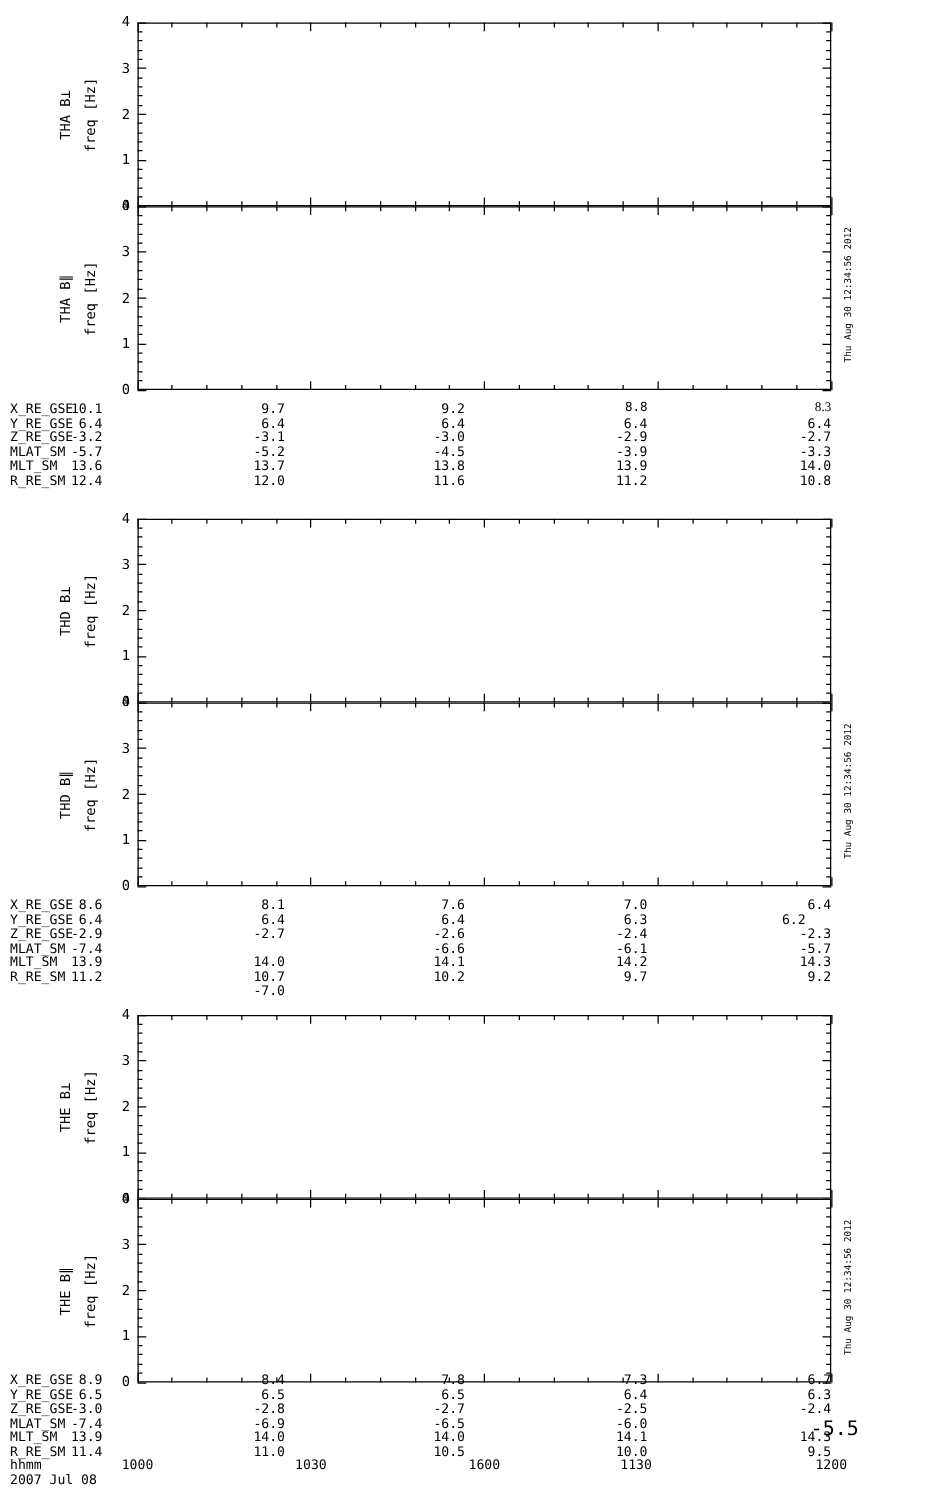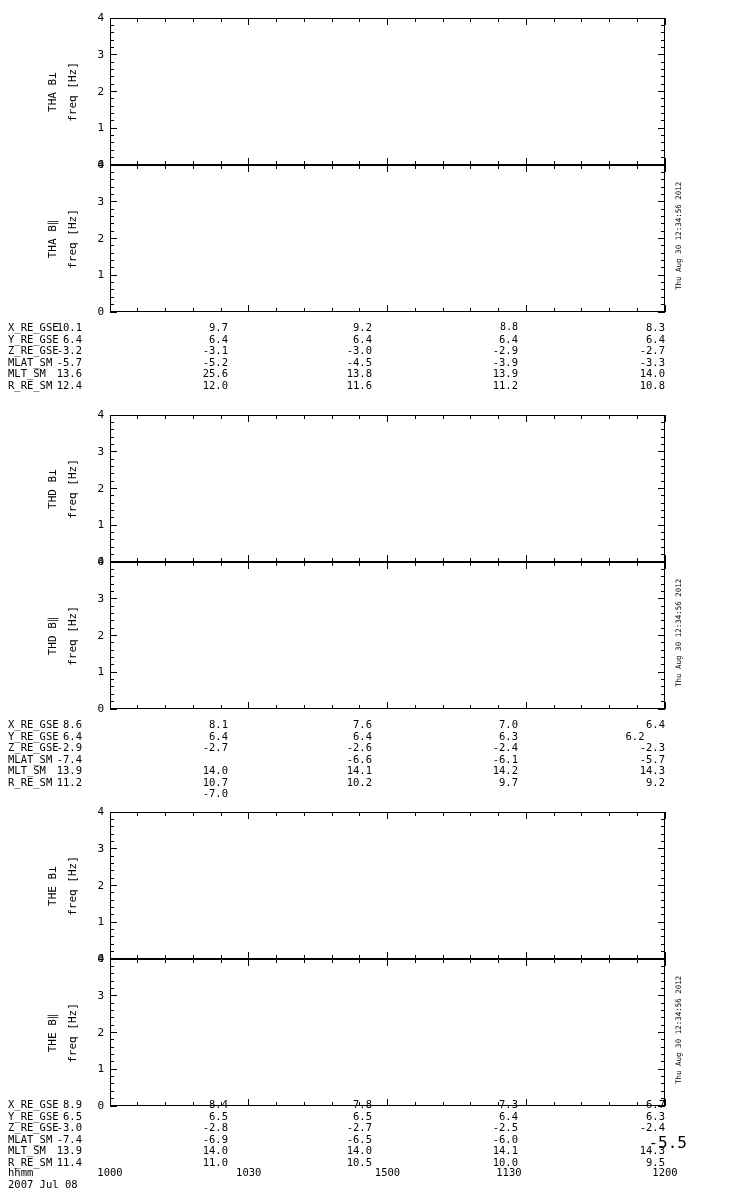--- a/index.html
+++ b/index.html
@@ -647,42 +647,42 @@
       <div class="stamp" style="left: 674px; top: 290px;">Thu Aug 30 12:34:56 2012</div>
       <div class="stamp" style="left: 674px; top: 687px;">Thu Aug 30 12:34:56 2012</div>
       <div class="stamp" style="left: 674px; top: 1084px;">Thu Aug 30 12:34:56 2012</div>
     </div>
   <div id="ephem">
       <div class="dl" style="top: 321px; font-size: 10.5px;">X_RE_GSE</div>
       <div class="dv" style="top: 321px; left: 22px; width: 60px; font-size: 10.5px;">10.1</div>
       <div class="dv" style="top: 321px; left: 168px; width: 60px; font-size: 10.5px;">9.7</div>
       <div class="dv" style="top: 321px; left: 312px; width: 60px; font-size: 10.5px;">9.2</div>
       <div class="dv" style="top: 321px; left: 458px; width: 60px; font-size: 10px;">8.8</div>
-      <div class="dv" style="top: 321px; left: 605px; width: 60px; font-size: 10.5px;">8.3</div>
+      <div class="dv" style="top: 321px; left: 605px; width: 60px; font-size: 10.5px; font-family: Liberation Serif, serif;">8.3</div>
       <div class="dl" style="top: 332.6px; font-size: 10.5px;">Y_RE_GSE</div>
       <div class="dv" style="top: 332.6px; left: 22px; width: 60px; font-size: 10.5px;">6.4</div>
       <div class="dv" style="top: 332.6px; left: 168px; width: 60px; font-size: 10.5px;">6.4</div>
       <div class="dv" style="top: 332.6px; left: 312px; width: 60px; font-size: 10.5px;">6.4</div>
       <div class="dv" style="top: 332.6px; left: 458px; width: 60px; font-size: 10.5px;">6.4</div>
       <div class="dv" style="top: 332.6px; left: 605px; width: 60px; font-size: 10.5px;">6.4</div>
       <div class="dl" style="top: 344.2px; font-size: 10.5px;">Z_RE_GSE</div>
       <div class="dv" style="top: 344.2px; left: 22px; width: 60px; font-size: 10.5px;">-3.2</div>
       <div class="dv" style="top: 344.2px; left: 168px; width: 60px; font-size: 10.5px;">-3.1</div>
       <div class="dv" style="top: 344.2px; left: 312px; width: 60px; font-size: 10.5px;">-3.0</div>
       <div class="dv" style="top: 344.2px; left: 458px; width: 60px; font-size: 10.5px;">-2.9</div>
       <div class="dv" style="top: 344.2px; left: 605px; width: 60px; font-size: 10.5px;">-2.7</div>
       <div class="dl" style="top: 355.8px; font-size: 10.5px;">MLAT_SM</div>
       <div class="dv" style="top: 355.8px; left: 22px; width: 60px; font-size: 10.5px;">-5.7</div>
       <div class="dv" style="top: 355.8px; left: 168px; width: 60px; font-size: 10.5px;">-5.2</div>
       <div class="dv" style="top: 355.8px; left: 312px; width: 60px; font-size: 10.5px;">-4.5</div>
       <div class="dv" style="top: 355.8px; left: 458px; width: 60px; font-size: 10.5px;">-3.9</div>
       <div class="dv" style="top: 355.8px; left: 605px; width: 60px; font-size: 10.5px;">-3.3</div>
       <div class="dl" style="top: 367.4px; font-size: 10.5px;">MLT_SM</div>
       <div class="dv" style="top: 367.4px; left: 22px; width: 60px; font-size: 10.5px;">13.6</div>
-      <div class="dv" style="top: 367.4px; left: 168px; width: 60px; font-size: 10.5px;">25.6</div>
+      <div class="dv" style="top: 367.4px; left: 168px; width: 60px; font-size: 10.5px;">13.7</div>
       <div class="dv" style="top: 367.4px; left: 312px; width: 60px; font-size: 10.5px;">13.8</div>
       <div class="dv" style="top: 367.4px; left: 458px; width: 60px; font-size: 10.5px;">13.9</div>
       <div class="dv" style="top: 367.4px; left: 605px; width: 60px; font-size: 10.5px;">14.0</div>
       <div class="dl" style="top: 379px; font-size: 10.5px;">R_RE_SM</div>
       <div class="dv" style="top: 379px; left: 22px; width: 60px; font-size: 10.5px;">12.4</div>
       <div class="dv" style="top: 379px; left: 168px; width: 60px; font-size: 10.5px;">12.0</div>
       <div class="dv" style="top: 379px; left: 312px; width: 60px; font-size: 10.5px;">11.6</div>
       <div class="dv" style="top: 379px; left: 458px; width: 60px; font-size: 10.5px;">11.2</div>
       <div class="dv" style="top: 379px; left: 605px; width: 60px; font-size: 10.5px;">10.8</div>
       <div class="dl" style="top: 718px; font-size: 10.5px;">X_RE_GSE</div>
@@ -754,20 +754,20 @@
       <div class="dl" style="top: 1156px; font-size: 10.5px;">R_RE_SM</div>
       <div class="dv" style="top: 1156px; left: 22px; width: 60px; font-size: 10.5px;">11.4</div>
       <div class="dv" style="top: 1156px; left: 168px; width: 60px; font-size: 10.5px;">11.0</div>
       <div class="dv" style="top: 1156px; left: 312px; width: 60px; font-size: 10.5px;">10.5</div>
       <div class="dv" style="top: 1156px; left: 458px; width: 60px; font-size: 10.5px;">10.0</div>
       <div class="dv" style="top: 1156px; left: 605px; width: 60px; font-size: 10.5px;">9.5</div>
     </div>
   <div id="xaxis">
       <div class="xlabel" style="top: 1166px; left: 80px; width: 60px; text-align: center;">1000</div>
       <div class="xlabel" style="top: 1166px; left: 218.75px; width: 60px; text-align: center;">1030</div>
-      <div class="xlabel" style="top: 1166px; left: 357.5px; width: 60px; text-align: center;">1500</div>
+      <div class="xlabel" style="top: 1166px; left: 357.5px; width: 60px; text-align: center;">1600</div>
       <div class="xlabel" style="top: 1166px; left: 496.25px; width: 60px; ">1130</div>
       <div class="xlabel" style="top: 1166px; left: 635px; width: 60px; text-align: center;">1200</div>
       <div class="xlabel" style="top: 1166px; left: 8px;">hhmm</div>
     </div>
 
   <div class="footer-date" style="top:1178px;">2007 Jul 08</div>
 </div>
 
 </body></html>

